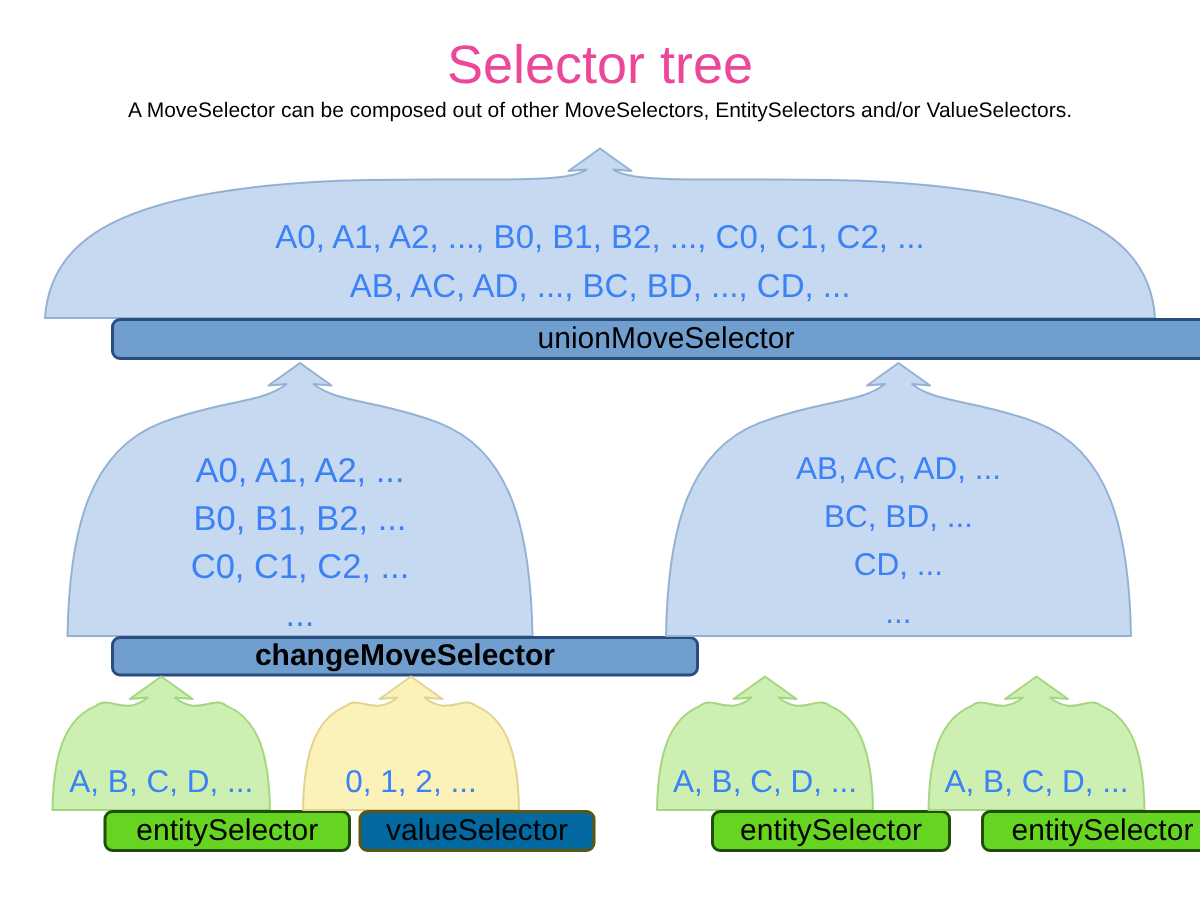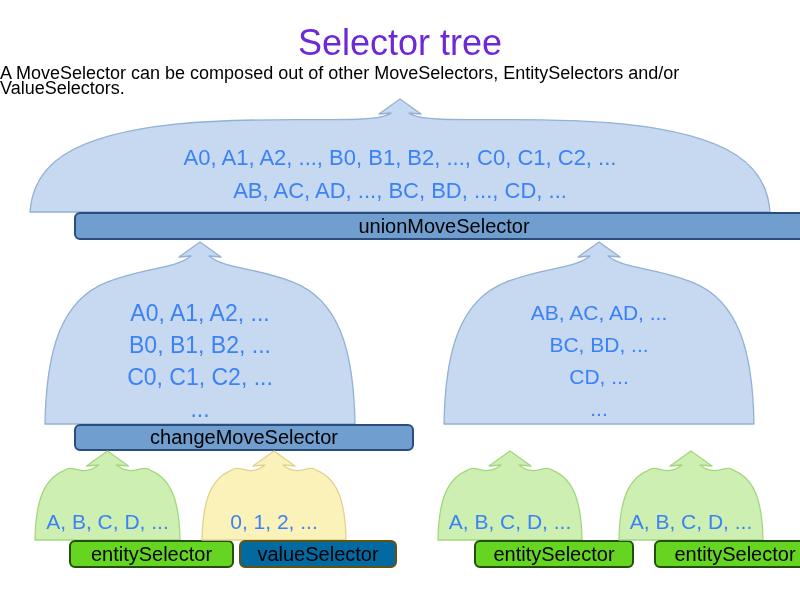--- a/index.html
+++ b/index.html
@@ -2,25 +2,25 @@
 <html><head>
 <meta charset="utf-8">
 <style>
   html,body { margin:0; padding:0; background:#fff; }
   .canvas {
     position:relative; width:800px; height:600px; background:#ffffff;
     font-family:"Liberation Sans", sans-serif; color:#000; overflow:hidden;
   }
   .title {
     position:absolute; top:24px; left:0; width:100%;
-    text-align:center; font-size:36px; line-height:38px; color:#6d28d9;
+    text-align:center; font-size:36px; line-height:38px; color:#ec4899;
   }
   .subtitle {
     position:absolute; top:66px; left:0; width:100%;
-    font-size:18px; line-height:15px; color:#000;
+    text-align:center; font-size:14px; line-height:15px; color:#000;
   }
   .node { position:absolute; }
   .arch { position:absolute; display:block; overflow:visible; }
   .arch path { stroke-width:1.3; stroke-linejoin:round; }
   .arch.blue  path { fill:#c7d9f0; stroke:#93b1d4; }
   .arch.green path { fill:#cdefb2; stroke:#a3d77f; }
   .arch.yellow path { fill:#fbf2ba; stroke:#e2d290; }
   .bar {
     position:absolute; box-sizing:border-box; border-radius:6px;
     text-align:center; font-size:20px; color:#000; white-space:nowrap;margin-left:44px;
@@ -34,21 +34,21 @@
   
   #node-union { left:30px; top:99px; width:740px; height:141px; }
   #node-union .arch  { left:0; top:0; }
   #node-union .lines { top:42px; font-size:22px; line-height:33px; }
   #node-union .bar   { left:0; top:113px; width:740px; height:28px; line-height:24px; }
 
   
   #node-change { left:30px; top:242px; width:340px; height:209px; }
   #node-change .arch  { left:15px; top:0; }
   #node-change .lines { top:55px; font-size:23px; line-height:32px; }
-  #node-change .bar   { left:0; top:182px; width:340px; height:27px; line-height:23px; }
+  #node-change .bar   { left:0; top:182px; width:392px; height:27px; line-height:23px;font-weight:bold; }
 
   
   #node-swap { left:428px; top:242px; width:342px; height:209px; }
   #node-swap .arch  { left:16px; top:0; }
   #node-swap .lines { top:55px; font-size:21px; line-height:32px; }
   #node-swap .bar   { left:0; top:182px; width:342px; height:27px; line-height:23px; }
 
   
   .leaf .lines { top:59px; font-size:21px; line-height:24px; }
   .leaf .bar   { top:89px; height:28px; line-height:24px; left:0; }

